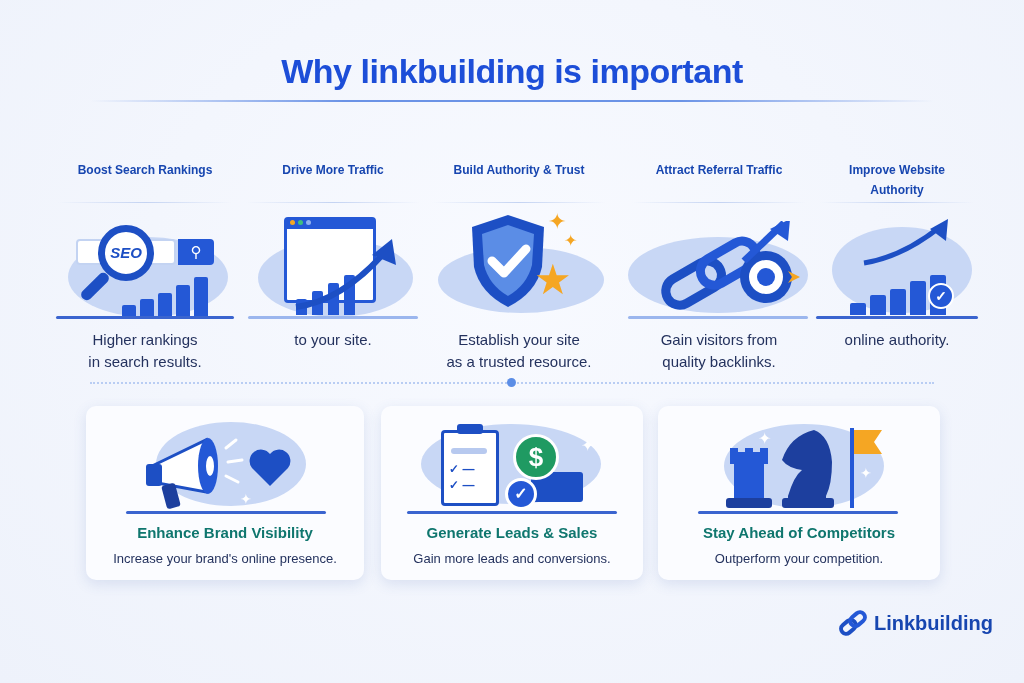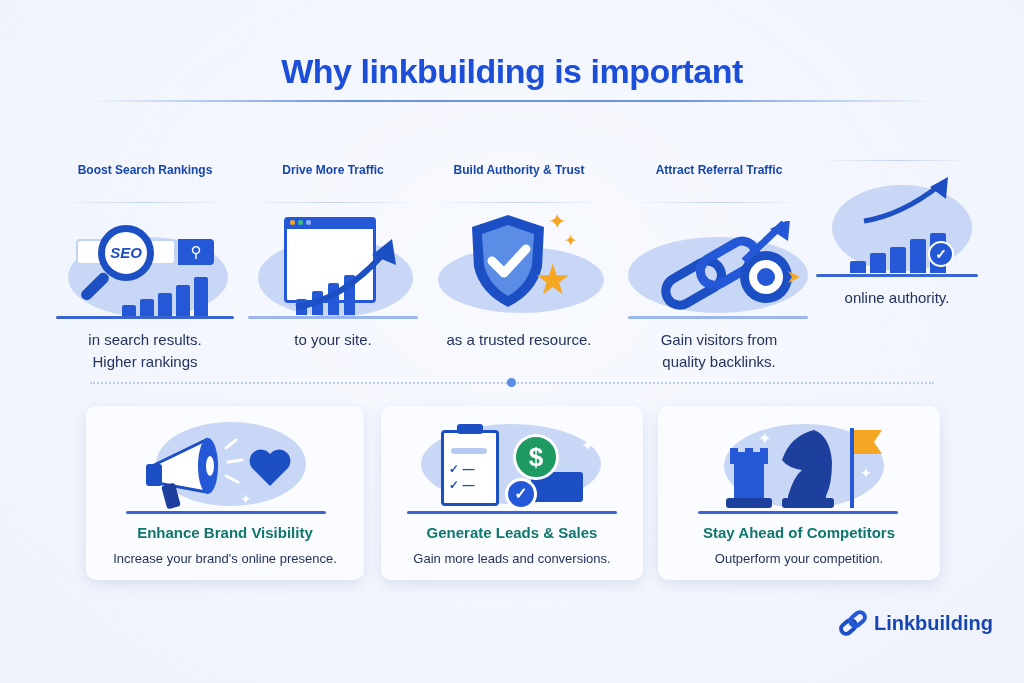--- a/index.html
+++ b/index.html
@@ -77,22 +77,22 @@
     <div style="position:absolute;left:48px;top:16px;width:56px;height:56px;border-radius:50%;border:7px solid #1d4fc4;background:#fff;font-weight:bold;color:#1d4fc4;font-size:15px;line-height:42px;font-style:italic;">SEO</div>
     <div style="position:absolute;left:28px;top:72px;width:34px;height:11px;background:#1d4fc4;border-radius:5px;transform:rotate(-45deg);"></div>
     <div class="bar" style="left:72px;height:12px;width:14px;bottom:2px;"></div>
     <div class="bar" style="left:90px;height:18px;width:14px;bottom:2px;"></div>
     <div class="bar" style="left:108px;height:24px;width:14px;bottom:2px;"></div>
     <div class="bar" style="left:126px;height:32px;width:14px;bottom:2px;"></div>
     <div class="bar" style="left:144px;height:40px;width:14px;bottom:2px;"></div>
     <div class="ground" style="left:6px;width:178px;bottom:0;"></div>
   </div>
   <div class="desc">
+    <div>Higher rankings</div>
     <div>in search results.</div>
-    <div>Higher rankings</div>
   </div>
 </div>
 
 <div class="top-item" style="left:238px;">
   <div class="h">Drive More Traffic</div>
   <div class="rule"></div>
   <div class="ill">
     <div class="blob" style="left:20px;top:30px;width:155px;height:78px;"></div>
     <div style="position:absolute;left:46px;top:8px;width:92px;height:86px;background:#fff;border:3px solid #2458d6;border-radius:4px;border-top-width:12px;"></div>
     <div style="position:absolute;left:52px;top:11px;width:5px;height:5px;border-radius:50%;background:#f5a623;"></div>
@@ -121,20 +121,21 @@
     <svg style="position:absolute;left:44px;top:4px;" width="80" height="96" viewBox="0 0 80 96">
         <path d="M40 2 L76 14 L74 54 Q68 80 40 94 Q12 80 6 54 L4 14 Z" fill="#1d4fc4"></path>
         <path d="M40 12 L66 21 L64 52 Q59 72 40 83 Q21 72 16 52 L14 21 Z" fill="#5b8de6"></path>
         <path d="M24 48 L36 60 L58 36" stroke="#fff" stroke-width="9" fill="none" stroke-linecap="round" stroke-linejoin="round"></path>
       </svg>
     <div style="position:absolute;left:110px;top:50px;color:#f5a623;font-size:42px;line-height:42px;">★</div>
     <div style="position:absolute;left:124px;top:0px;color:#f5a623;font-size:22px;">✦</div>
     <div style="position:absolute;left:140px;top:22px;color:#f5a623;font-size:16px;">✦</div>
   </div>
   <div class="desc">
+    <div>Establish your site</div>
     <div>as a trusted resource.</div>
   </div>
 </div>
 
 <div class="top-item" style="left:624px;">
   <div class="h">Attract Referral Traffic</div>
   <div class="rule"></div>
   <div class="ill">
     <div class="blob" style="left:4px;top:28px;width:180px;height:76px;"></div>
     <svg style="position:absolute;left:24px;top:12px;" width="160" height="90" viewBox="0 0 160 90">
@@ -151,20 +152,24 @@
       </svg>
     <div class="ground" style="left:4px;width:180px;bottom:0;background:#9bb6ee;"></div>
   </div>
   <div class="desc">
     <div>Gain visitors from</div>
     <div>quality backlinks.</div>
   </div>
 </div>
 
 <div class="top-item" style="left:812px;width:170px;">
+  <div class="h">
+    <div>Improve Website</div>
+    <div>Authority</div>
+  </div>
   <div class="rule"></div>
   <div class="ill">
     <div class="blob" style="left:20px;top:18px;width:140px;height:86px;"></div>
     <div class="bar" style="left:38px;height:12px;width:16px;bottom:4px;"></div>
     <div class="bar" style="left:58px;height:20px;width:16px;bottom:4px;"></div>
     <div class="bar" style="left:78px;height:26px;width:16px;bottom:4px;"></div>
     <div class="bar" style="left:98px;height:34px;width:16px;bottom:4px;"></div>
     <div class="bar" style="left:118px;height:40px;width:16px;bottom:4px;"></div>
     <div style="position:absolute;left:116px;top:74px;width:26px;height:26px;border-radius:50%;background:#2458d6;border:2px solid #fff;color:#fff;font-size:14px;line-height:22px;font-weight:bold;">✓</div>
     <svg style="position:absolute;left:50px;top:8px;" width="90" height="50" viewBox="0 0 90 50">

